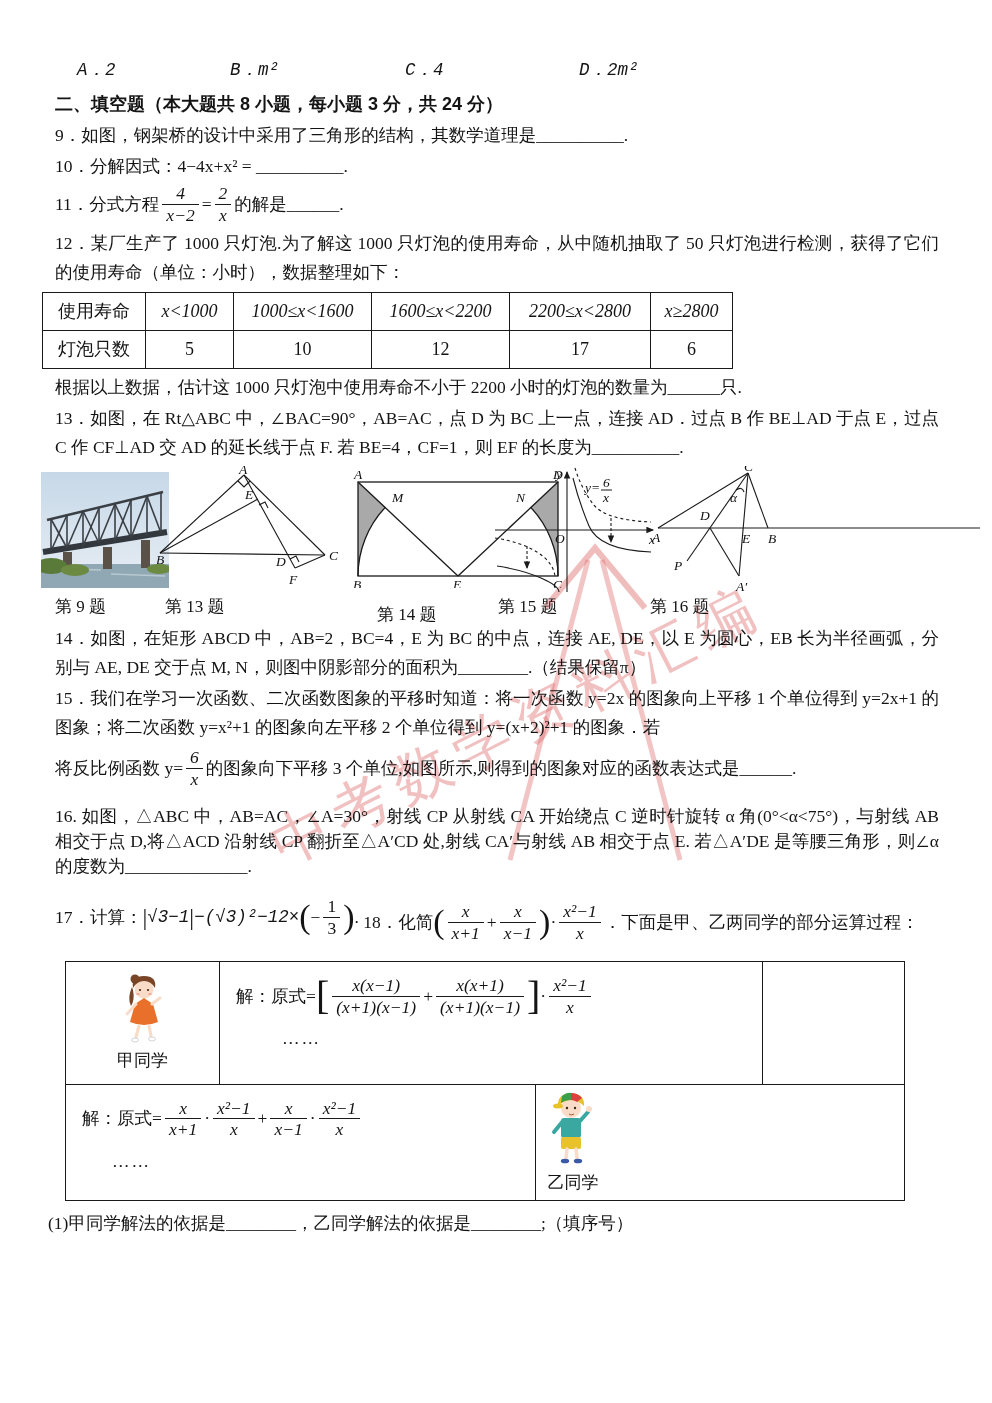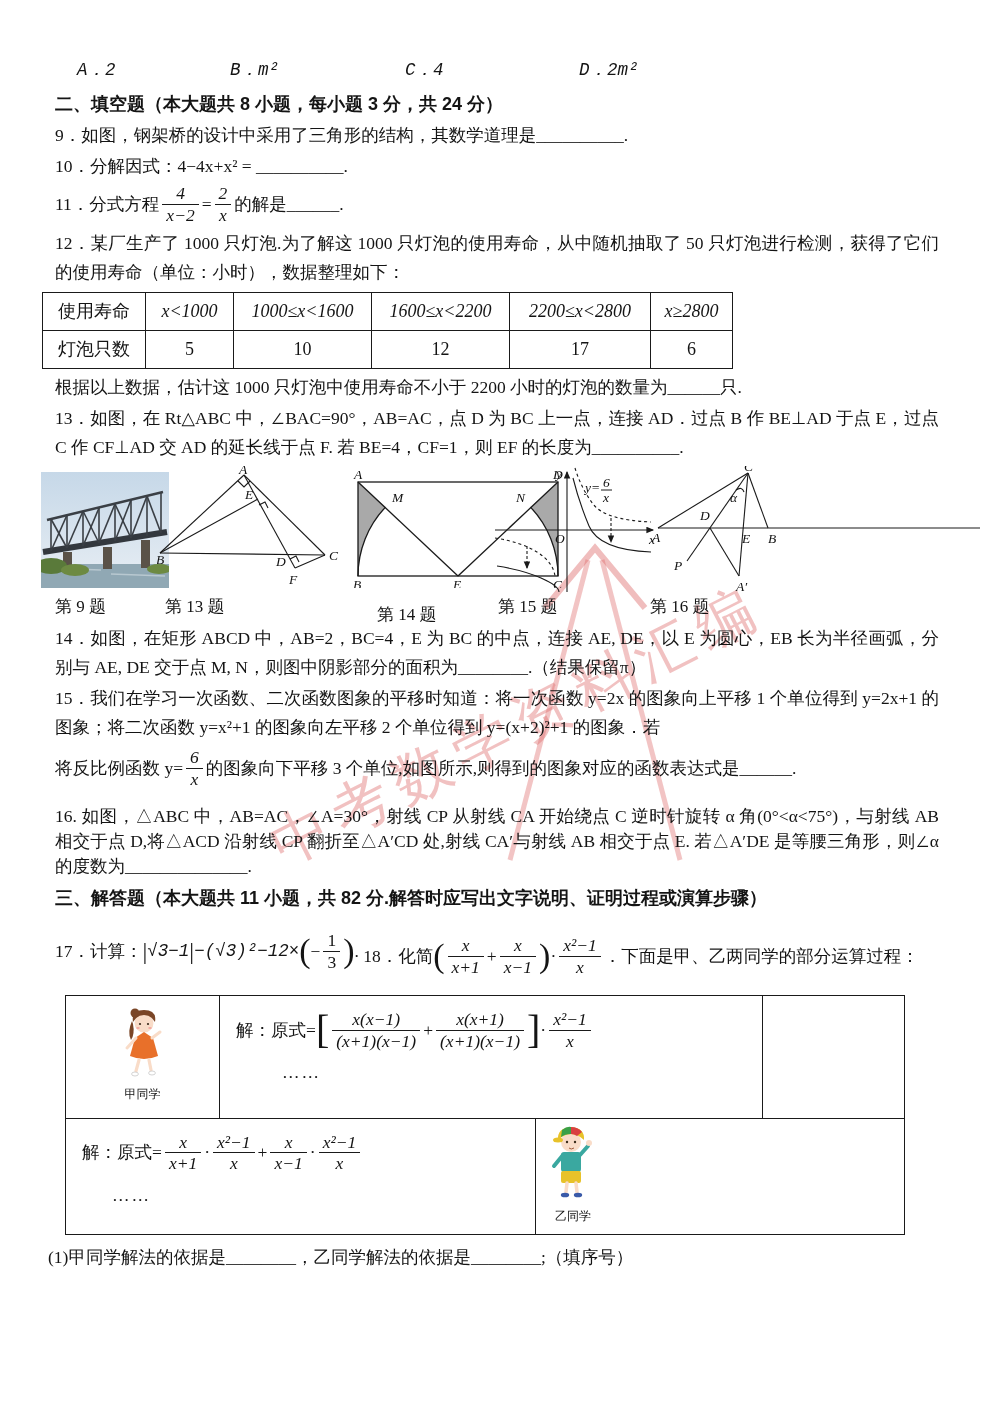--- a/index.html
+++ b/index.html
@@ -34,21 +34,21 @@
   .worktable { width:840px; margin:8px 0 0 10px; border:1.6px solid #1a1a1a; }
   .wrow { display:flex; }
   .wrow1 { height:123px; border-bottom:1.6px solid #1a1a1a; }
   .wrow2 { height:115px; }
   .wcell { position:relative; }
   .wc-avatar1 { width:154px; border-right:1.6px solid #1a1a1a; display:flex; flex-direction:column; align-items:center; justify-content:center; }
   .wc-formula1 { width:543px; border-right:1.6px solid #1a1a1a; padding:14px 0 0 16px; }
   .wc-empty { flex:1; }
   .wc-formula2 { width:470px; border-right:1.6px solid #1a1a1a; padding:14px 0 0 16px; }
   .wc-avatar2 { flex:1; display:flex; align-items:center; padding-left:8px; }
-  .avatar-label { font-size:12px; margin-top:2px; }
+  .avatar-label { font-size:17px; margin-top:2px; }
   .dots { display:block; margin:8px 0 0 46px; letter-spacing:2px; }
   
   .wm { position:absolute; pointer-events:none; color:rgba(222,108,108,0.42); }
   .wm-text {
     left:268px; top:836px; font-size:58px; letter-spacing:10px; white-space:nowrap;
     transform:rotate(-27deg); transform-origin:left top; font-family:"Liberation Serif",serif;
   }
 </style>
 </head>
 <body>
@@ -261,21 +261,20 @@
       <span>将反比例函数 y=</span>
       <span class="frac">
           <span class="num">6</span>
           <span class="den">x</span>
         </span>
       <span>的图象向下平移 3 个单位,如图所示,则得到的图象对应的函数表达式是______.</span>
     </div>
 
     <p class="q" style="margin-top:10px;line-height:25px;">16. 如图，△ABC 中，AB=AC，∠A=30°，射线 CP 从射线 CA 开始绕点 C 逆时针旋转 α 角(0°&lt;α&lt;75°)，与射线 AB 相交于点 D,将△ACD 沿射线 CP 翻折至△A′CD 处,射线 CA′与射线 AB 相交于点 E. 若△A′DE 是等腰三角形，则∠α 的度数为______________.</p>
 
-    <div class="sec-title" style="margin-top:4px;">三、解答题（本大题共 11 小题，共 82 分.解答时应写出文字说明、证明过程或演算步骤）</div>
 
     <div class="q mrow" style="height:56px;margin-top:2px;">
       <span>17．计算：</span>
       <span class="tallbar">|</span>
         <span class="mi">√3−1</span>
         <span class="tallbar">|</span>
       <span class="mi">−(√3)²−12×</span>
       <span class="big">(</span>
       <span>−</span>
       <span class="frac" style="font-style:normal;">

